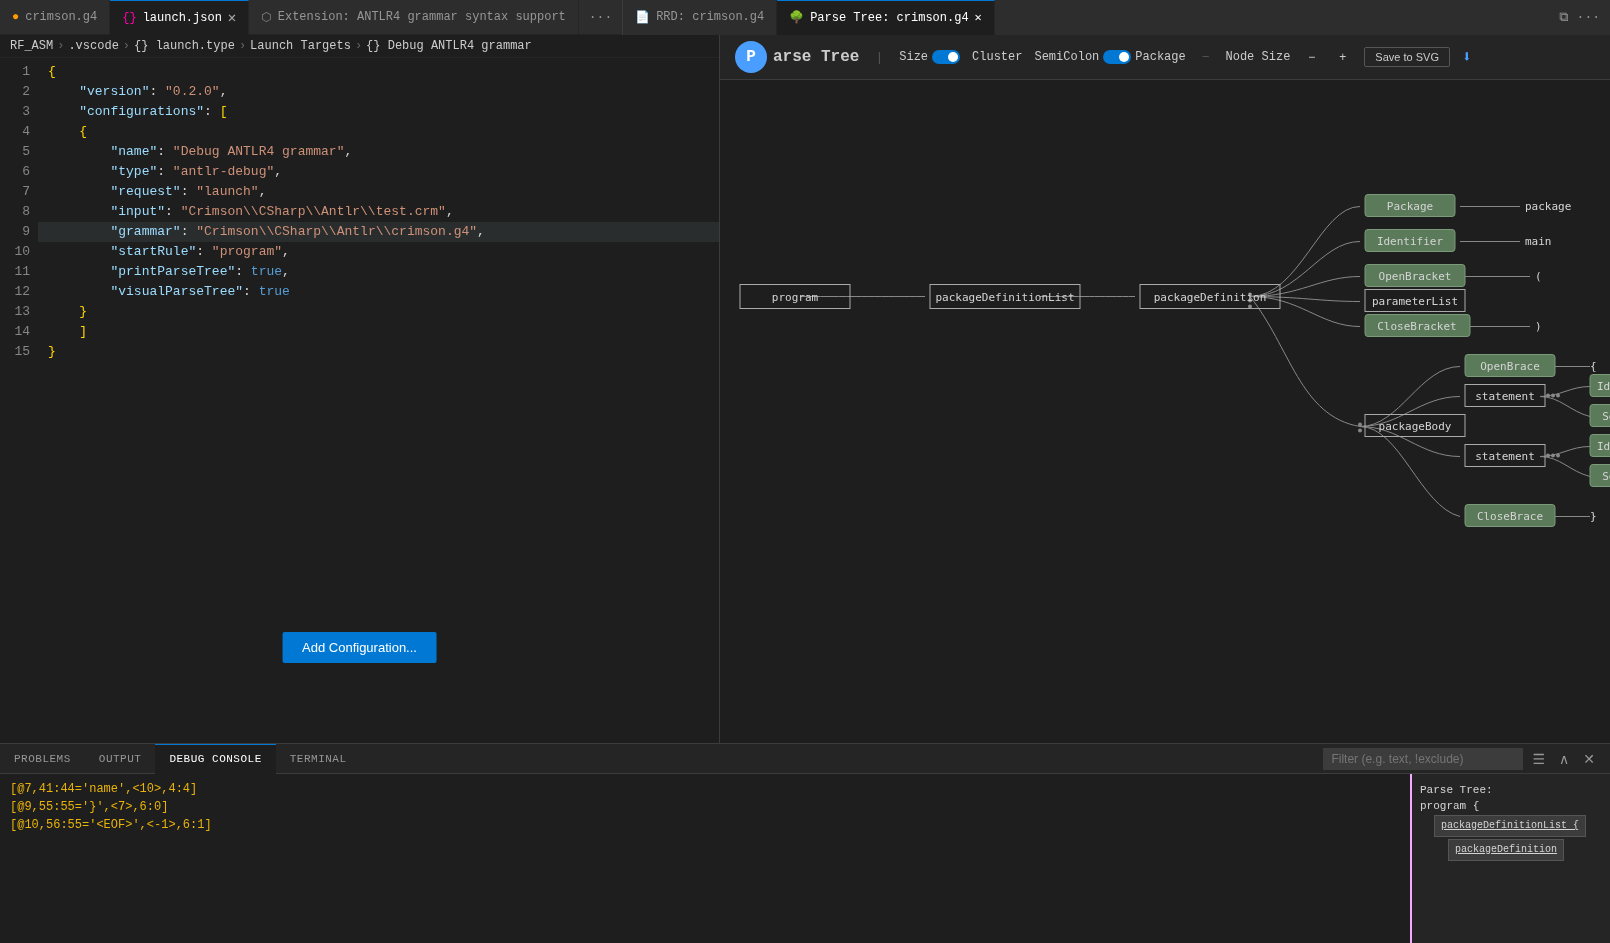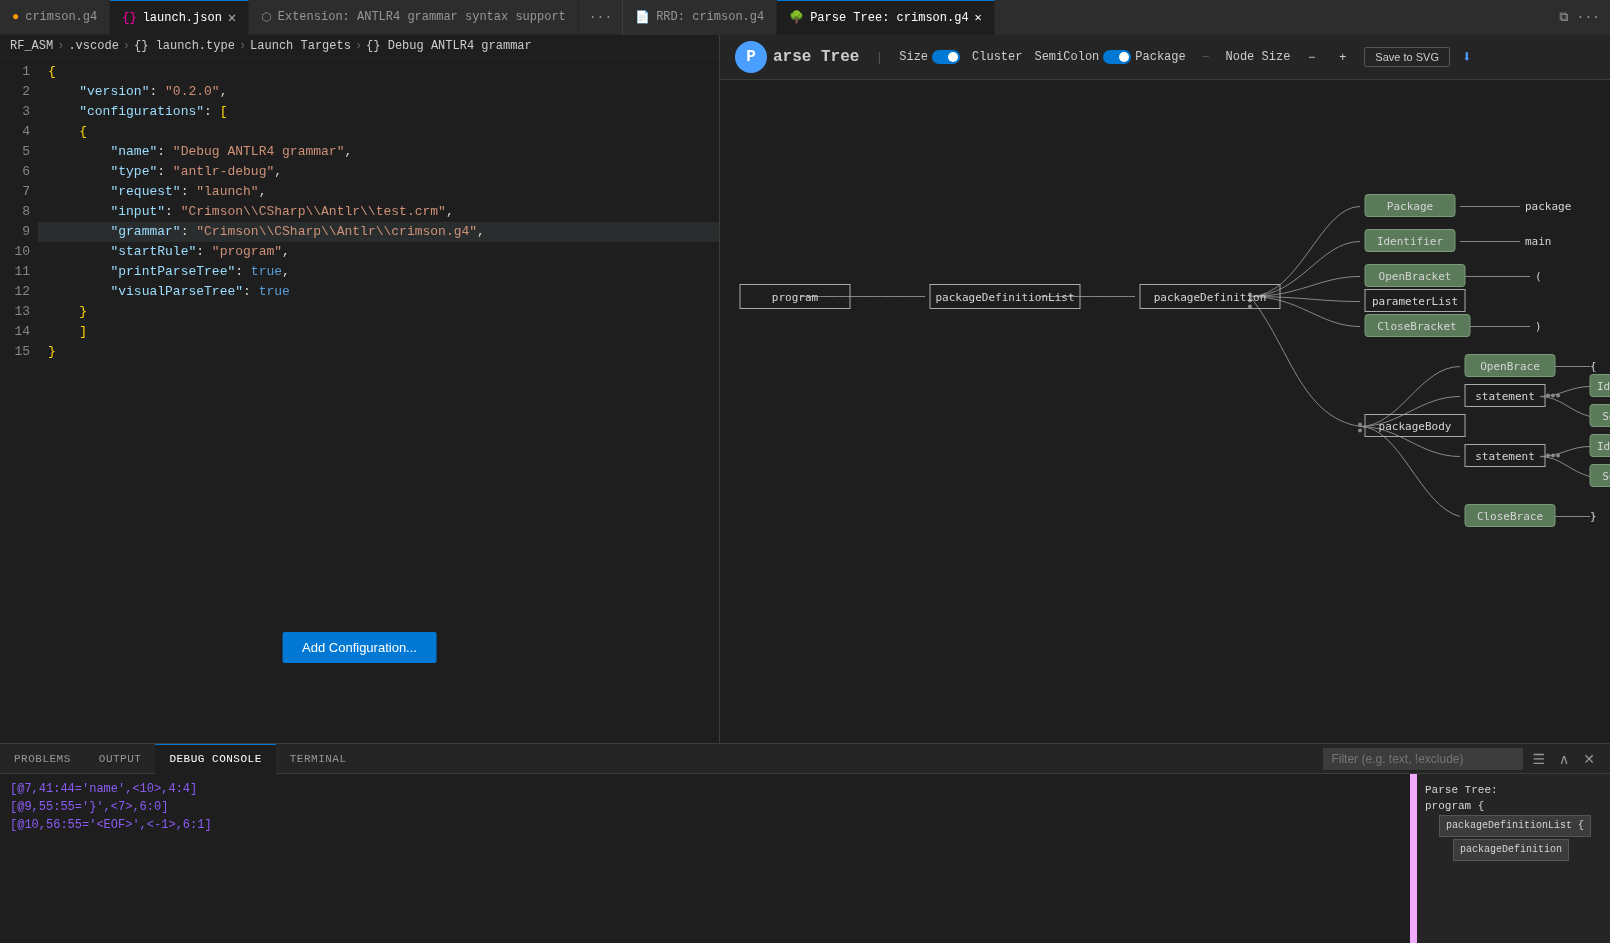--- a/index.html
+++ b/index.html
@@ -304,38 +304,39 @@
       flex: 1;
       overflow: hidden;
     }
     .debug-console {
       flex: 1;
       padding: 6px 10px;
       overflow-y: auto;
       font-size: 12px;
       line-height: 18px;
     }
-    .debug-console .line { color: #8b5cf6; }
+    .debug-console .line { color: #eab308; }
     .parse-tree-preview {
       width: 200px;
       background: #252526;
-      border-left: 7px solid #f0abfc;
+      border-left: 2px solid #f0abfc;
       padding: 8px;
       font-size: 11px;
       color: #d4d4d4;
       line-height: 16px;
       overflow: auto;
     }
     .tree-preview-box {
       background: #3c3c3c;
       border: 1px solid #555;
       padding: 2px 6px;
       display: inline-block;
       font-size: 10px;
       margin: 1px 0;
+      text-decoration: underline;
     }
   </style>
 </head>
 <body>
 
 <div class="tab-bar">
 
   <div class="tab">
     <span style="color:#f90;">●</span>
     <span>crimson.g4</span>

